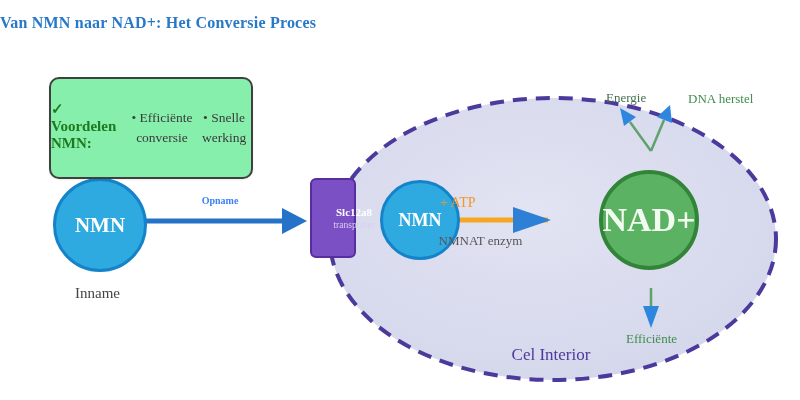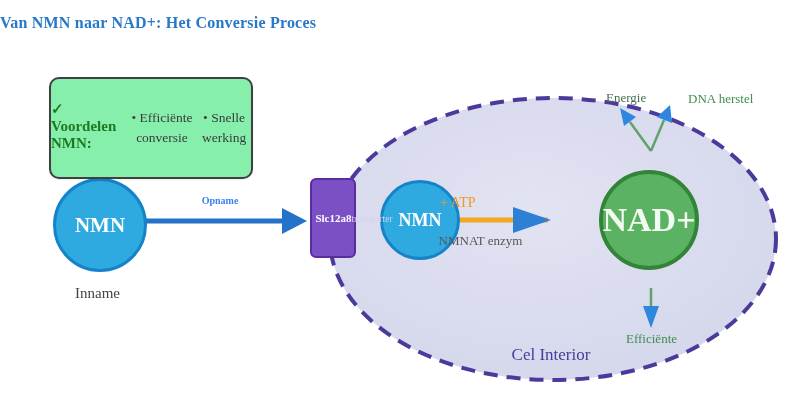--- a/index.html
+++ b/index.html
@@ -44,21 +44,21 @@
   }
 
   #inname-label{left:75px;top:285px;font-size:15px;color:#444;z-index:2;}
   #opname-label{left:160px;top:195px;width:120px;text-align:center;
     font-size:10px;font-weight:bold;color:#3b82f6;z-index:2;}
 
   
   #transporter-box{
     left:310px;top:178px;width:44px;height:80px;z-index:3;
     background:#7B50C5;border:2px solid #5A2D9E;border-radius:6px;
-    display:flex;flex-direction:row;align-items:center;justify-content:center;
+    display:flex;flex-direction:column;align-items:center;justify-content:center;
     box-sizing:border-box;
     padding-left:42px;
   }
   #transporter-name{font-size:11px;font-weight:bold;color:#fff;}
   #transporter-type{font-size:9.5px;color:#D9CFF0;margin-top:2px;}
 
   #atp-label{left:440px;top:195px;width:100px;
     font-size:14px;font-weight:normal;color:#F59620;z-index:2;}
   #enzyme-label{left:418px;top:233px;width:125px;text-align:center;
     font-size:13px;color:#555;z-index:2;}

